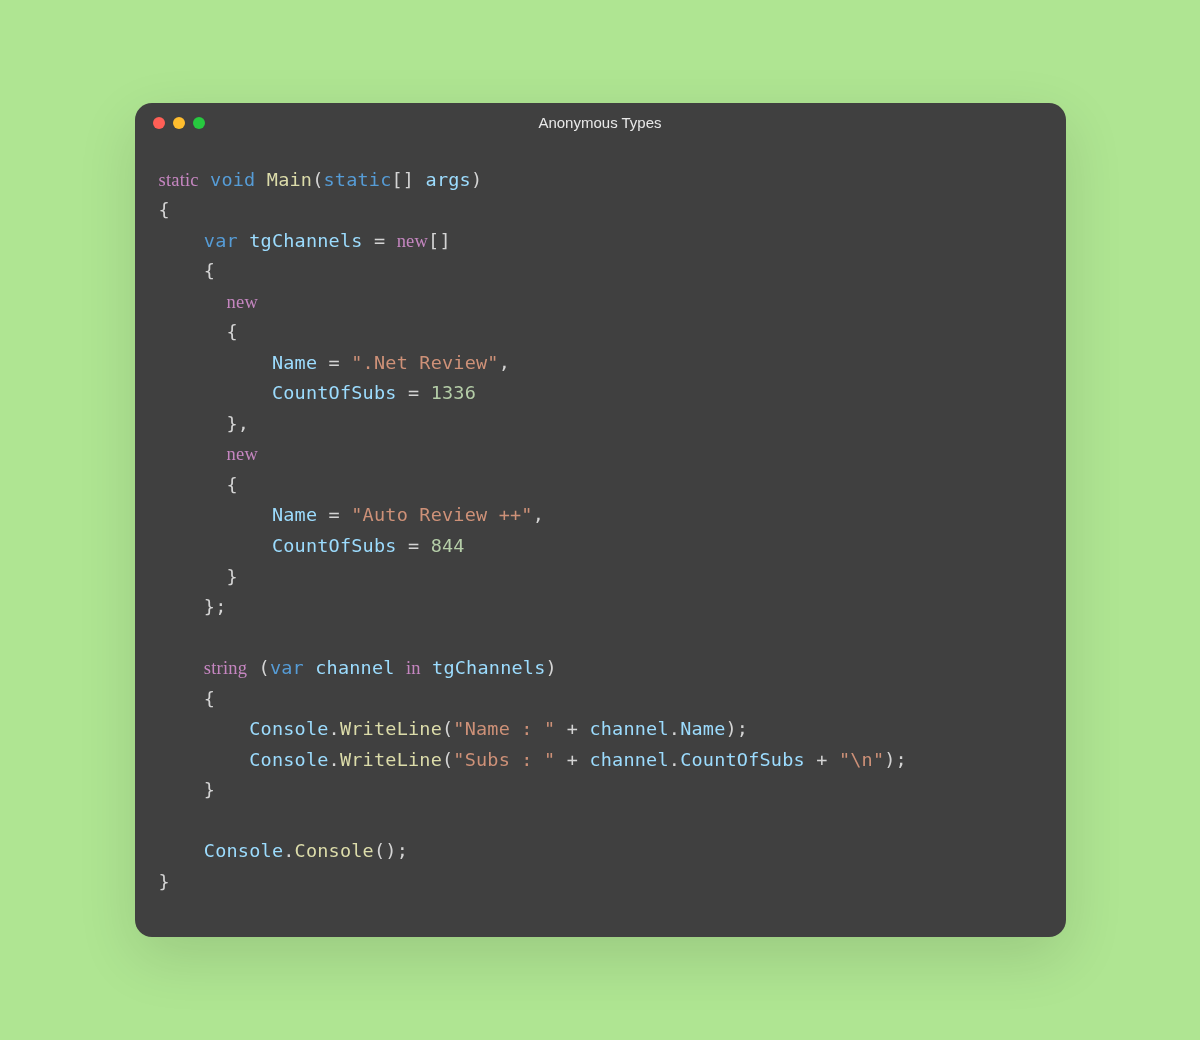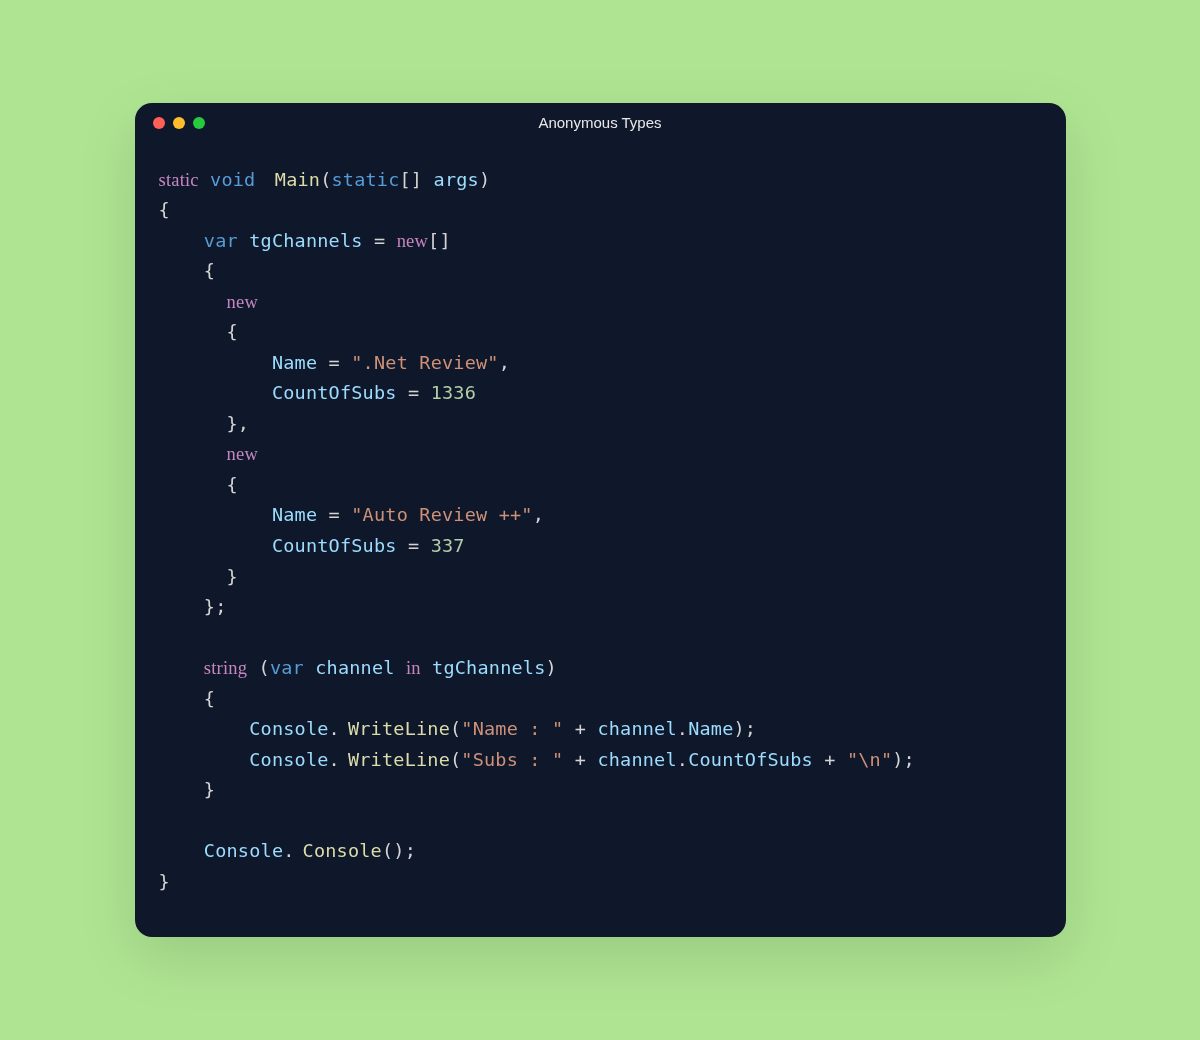--- a/index.html
+++ b/index.html
@@ -11,21 +11,21 @@
       width: 1200px;
       height: 1040px;
       background: #afe592;
       display: flex;
       align-items: center;
       justify-content: center;
       font-family: ui-monospace, 'SF Mono', Menlo, Monaco, Consolas, monospace;
     }
     .window {
       width: 931px;
-      background: #0f172a;
+      background: #404040;
       border-radius: 17px;
       overflow: hidden;
       box-shadow: 0 20px 60px rgba(0,0,0,0.12);
     }
     .titlebar {
       position: relative;
       height: 40px;
       display: flex;
       align-items: center;
       padding: 0 18px;
@@ -56,21 +56,21 @@
     .code {
       padding: 22px 24px 40px 24px;
       font-size: 18.5px;
       line-height: 1.65;
       white-space: pre;
       color: #d4d4d4;
       letter-spacing: 0.2px;
     }
     .kw { color: #c586c0; font-family: Liberation Serif, serif; }
     .type { color: #569cd6; }
-    .fn { color: #dcdcaa; margin-left: 8px; }
+    .fn { color: #dcdcaa; }
     .var { color: #9cdcfe; }
     .str { color: #ce9178; }
     .num { color: #b5cea8; }
     .punct { color: #d4d4d4; }
   </style>
 </head>
 <body>
 
 <div class="window">
   <div class="titlebar">
@@ -86,21 +86,21 @@
     <span class="type">var</span> <span class="var">tgChannels</span> <span class="punct">= </span><span class="kw">new</span><span class="punct">[]</span>
     <span class="punct">{</span>
       <span class="kw">new</span>
       <span class="punct">{</span>
           <span class="var">Name</span> <span class="punct">= </span><span class="str">".Net Review"</span><span class="punct">,</span>
           <span class="var">CountOfSubs</span> <span class="punct">= </span><span class="num">1336</span>
       <span class="punct">},</span>
       <span class="kw">new</span>
       <span class="punct">{</span>
           <span class="var">Name</span> <span class="punct">= </span><span class="str">"Auto Review ++"</span><span class="punct">,</span>
-          <span class="var">CountOfSubs</span> <span class="punct">= </span><span class="num">337</span>
+          <span class="var">CountOfSubs</span> <span class="punct">= </span><span class="num">844</span>
       <span class="punct">}</span>
     <span class="punct">};</span>
 
     <span class="kw">string</span> <span class="punct">(</span><span class="type">var</span> <span class="var">channel</span> <span class="kw">in</span> <span class="var">tgChannels</span><span class="punct">)</span>
     <span class="punct">{</span>
         <span class="var">Console</span><span class="punct">.</span><span class="fn">WriteLine</span><span class="punct">(</span><span class="str">"Name : "</span> <span class="punct">+ </span><span class="var">channel</span><span class="punct">.</span><span class="var">Name</span><span class="punct">);</span>
         <span class="var">Console</span><span class="punct">.</span><span class="fn">WriteLine</span><span class="punct">(</span><span class="str">"Subs : "</span> <span class="punct">+ </span><span class="var">channel</span><span class="punct">.</span><span class="var">CountOfSubs</span> <span class="punct">+ </span><span class="str">"\n"</span><span class="punct">);</span>
     <span class="punct">}</span>
 
     <span class="var">Console</span><span class="punct">.</span><span class="fn">Console</span><span class="punct">();</span>

